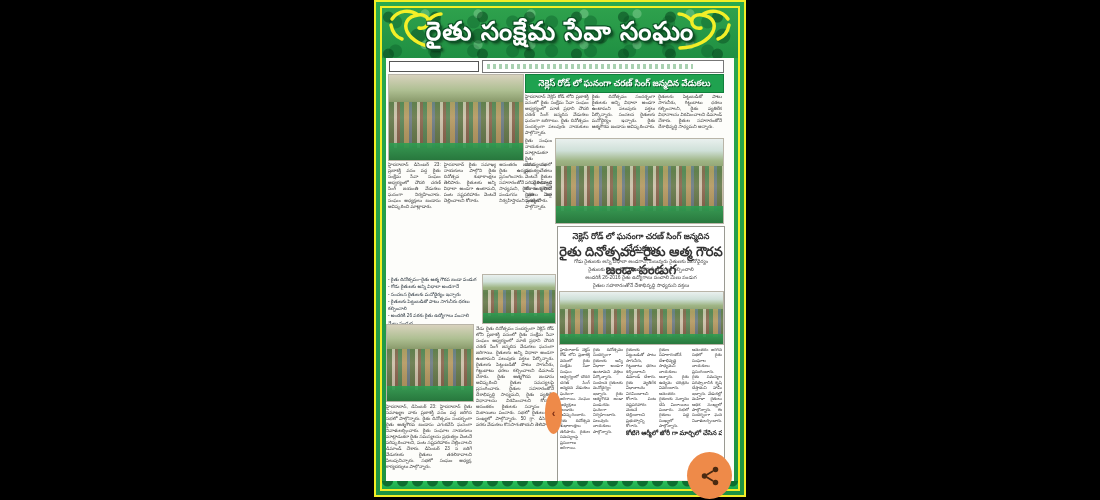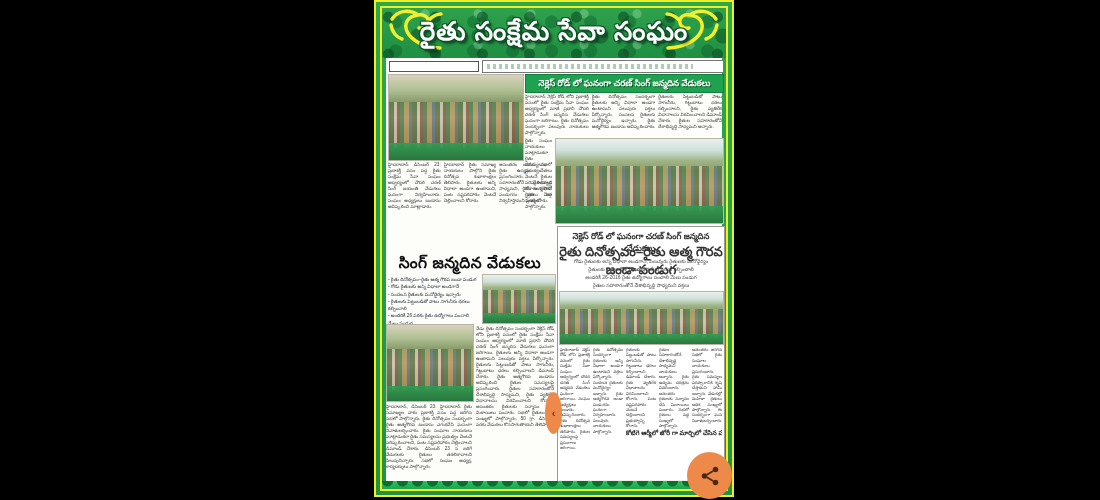--- a/index.html
+++ b/index.html
@@ -3,21 +3,21 @@
 <meta charset="utf-8">
 <style>
   html,body{margin:0;padding:0;background:#000;}
   body{width:1100px;height:500px;position:relative;overflow:hidden;
        font-family:"Liberation Sans",sans-serif;}
   .stage{position:absolute;left:0;top:0;width:1100px;height:500px;background:#000;}
 
   
   .frame{position:absolute;left:374px;top:0;width:356px;height:493px;
          background:linear-gradient(180deg,#2aa94f,#1d9343);
-         border:2px solid #f2ee26;}
+         border:2px solid #f2ee26;padding-left:12px;}
   .frame::after{content:"";position:absolute;inset:4px;border:2px solid #f2ee26;pointer-events:none;}
   .header-band{position:absolute;left:4px;top:4px;right:4px;height:52px;
     background:
       radial-gradient(circle at 18% 30%,rgba(8,70,30,.55) 0 5px,transparent 6px),
       radial-gradient(circle at 62% 70%,rgba(8,70,30,.45) 0 7px,transparent 8px),
       radial-gradient(circle at 85% 25%,rgba(220,255,220,.25) 0 4px,transparent 5px),
       radial-gradient(circle at 40% 55%,rgba(10,90,40,.4) 0 6px,transparent 7px),
       linear-gradient(180deg,#2fa24d,#1f8f42);
     background-size:47px 37px,61px 43px,53px 31px,39px 29px,100% 100%;}
   .banner-title{position:absolute;left:0;right:0;top:10px;text-align:center;
@@ -125,21 +125,20 @@
         <div class="news" style="position:absolute;left:139px;top:80px;width:27px;height:84px;">రైతు సంఘం నాయకులు మాట్లాడుతూ రైతు సమస్యలను ప్రభుత్వం వెంటనే పరిష్కరించాలని కోరారు. సభలో రైతులు పెద్ద సంఖ్యలో పాల్గొన్నారు.</div>
         <div class="photo sky carpet" style="left:169px;top:80px;width:167px;height:84px;"></div>
         <div class="colwrap" style="left:2px;top:104px;width:164px;height:60px;">
           <div class="news">హైదరాబాద్ డిసెంబర్ 23: ప్రజాశక్తి వనం వద్ద రైతు సంక్షేమ సేవా సంఘం ఆధ్వర్యంలో చౌదరి చరణ్ సింగ్ జయంతి వేడుకలు ఘనంగా నిర్వహించారు. సంఘం అధ్యక్షులు జండాను ఆవిష్కరించి మాట్లాడారు.</div>
           <div class="news">హైదరాబాద్ రైతు సమాఖ్య నాయకులు పాల్గొని రైతు దినోత్సవ శుభాకాంక్షలు తెలిపారు. రైతులకు అన్ని విధాలా అండగా ఉంటామని, పంట నష్టపరిహారం వెంటనే చెల్లించాలని కోరారు.</div>
           <div class="news">అనంతరం జరిగిన సభలో రైతు ఉద్యమ నేతలు ప్రసంగించారు. రైతుల సహకారంతోనే దేశాభివృద్ధి సాధ్యమని, రైతు ఆత్మగౌరవ పండుగను ప్రతి ఏటా నిర్వహిస్తామని ప్రకటించారు.</div>
         </div>
       </div>
 
       <div style="position:absolute;left:0;top:168px;width:168px;height:257px;">
-        <div class="bl-head" style="top:26px;">సింగ్ జన్మదిన వేడుకలు</div>
         <div style="position:absolute;left:2px;top:50px;width:92px;">
           <div class="bullet">- రైతు దినోత్సవం–రైతు ఆత్మ గౌరవ జండా పండుగ</div>
           <div class="bullet">- గోడు రైతులకు అన్ని విధాలా అండగానే</div>
           <div class="bullet">- సంచలన రైతులకు మనోధైర్యం ఇచ్చారు</div>
           <div class="bullet">- రైతులకు పెట్టుబడితో పాటు సాగునీరు ధరలు కల్పించాలి</div>
           <div class="bullet">- అందరికీ 26 వరకు రైతు ఉద్యోగాలు పంచాలి మేలు పండుగ</div>
           <div class="bullet">- రైతుల సహకారంతోనే దేశాభివృద్ధి సాధ్యమని వక్తలు</div>
         </div>
         <div class="photo sky carpet" style="left:96px;top:48px;width:72px;height:48px;"></div>
         <div class="photo carpet" style="left:0;top:98px;width:86px;height:76px;"></div>

